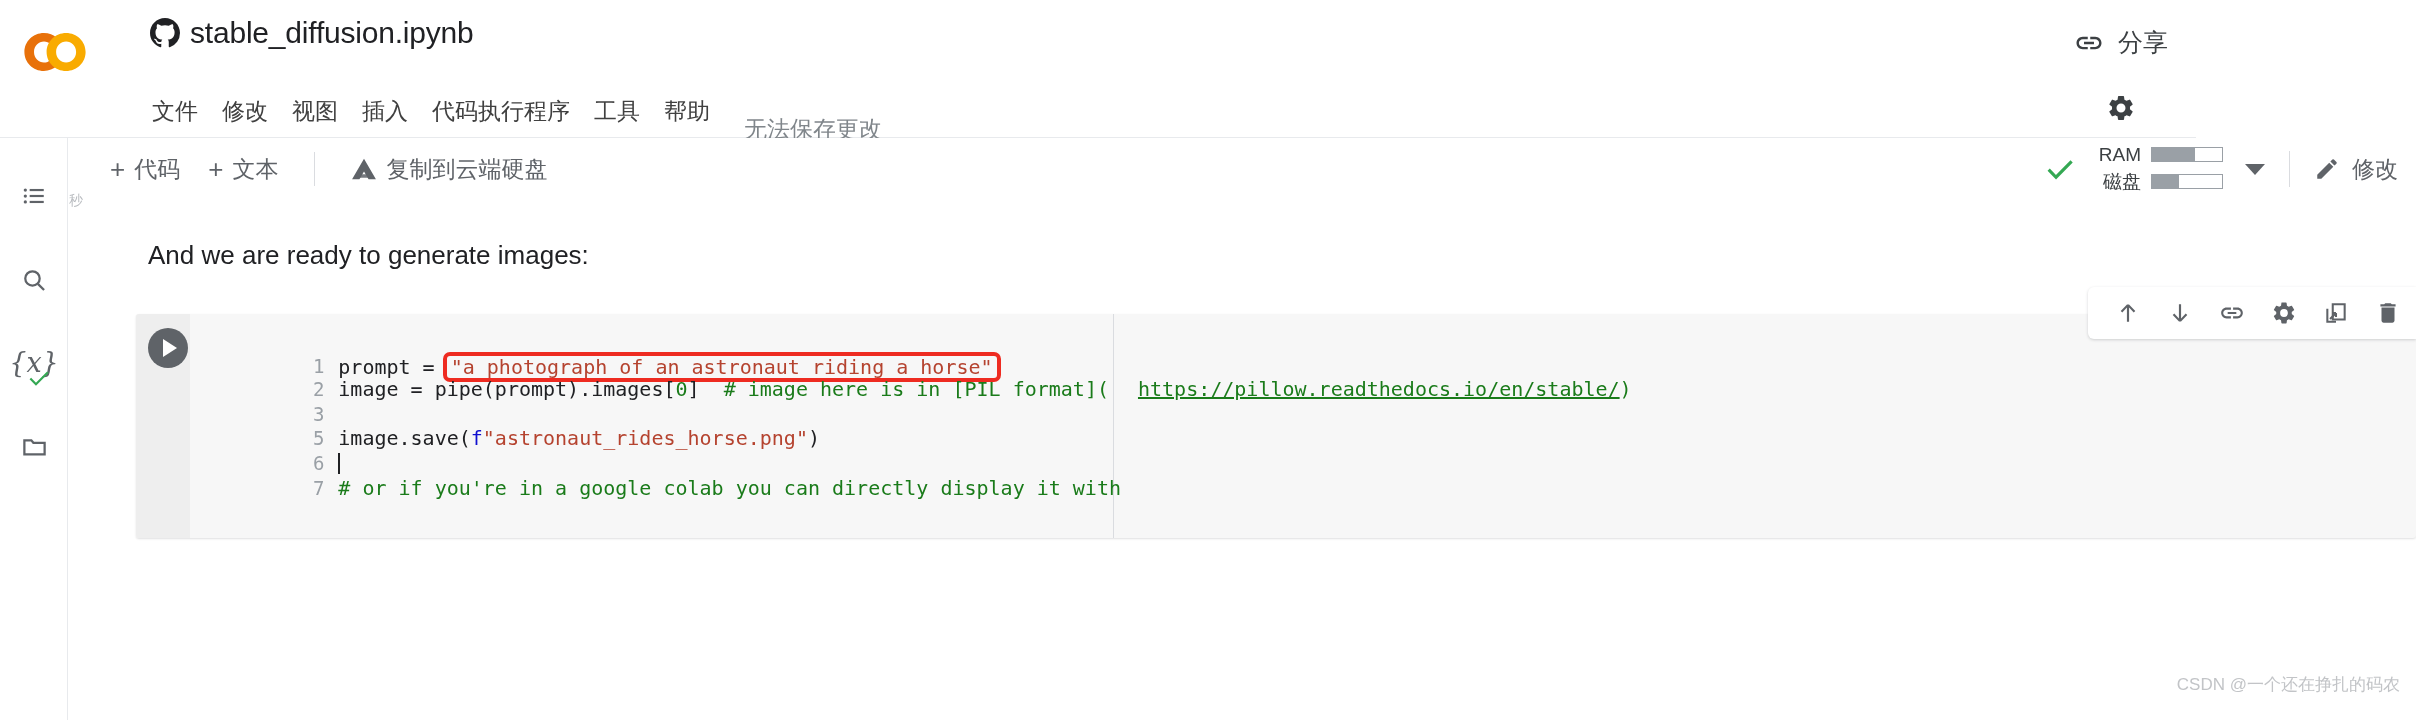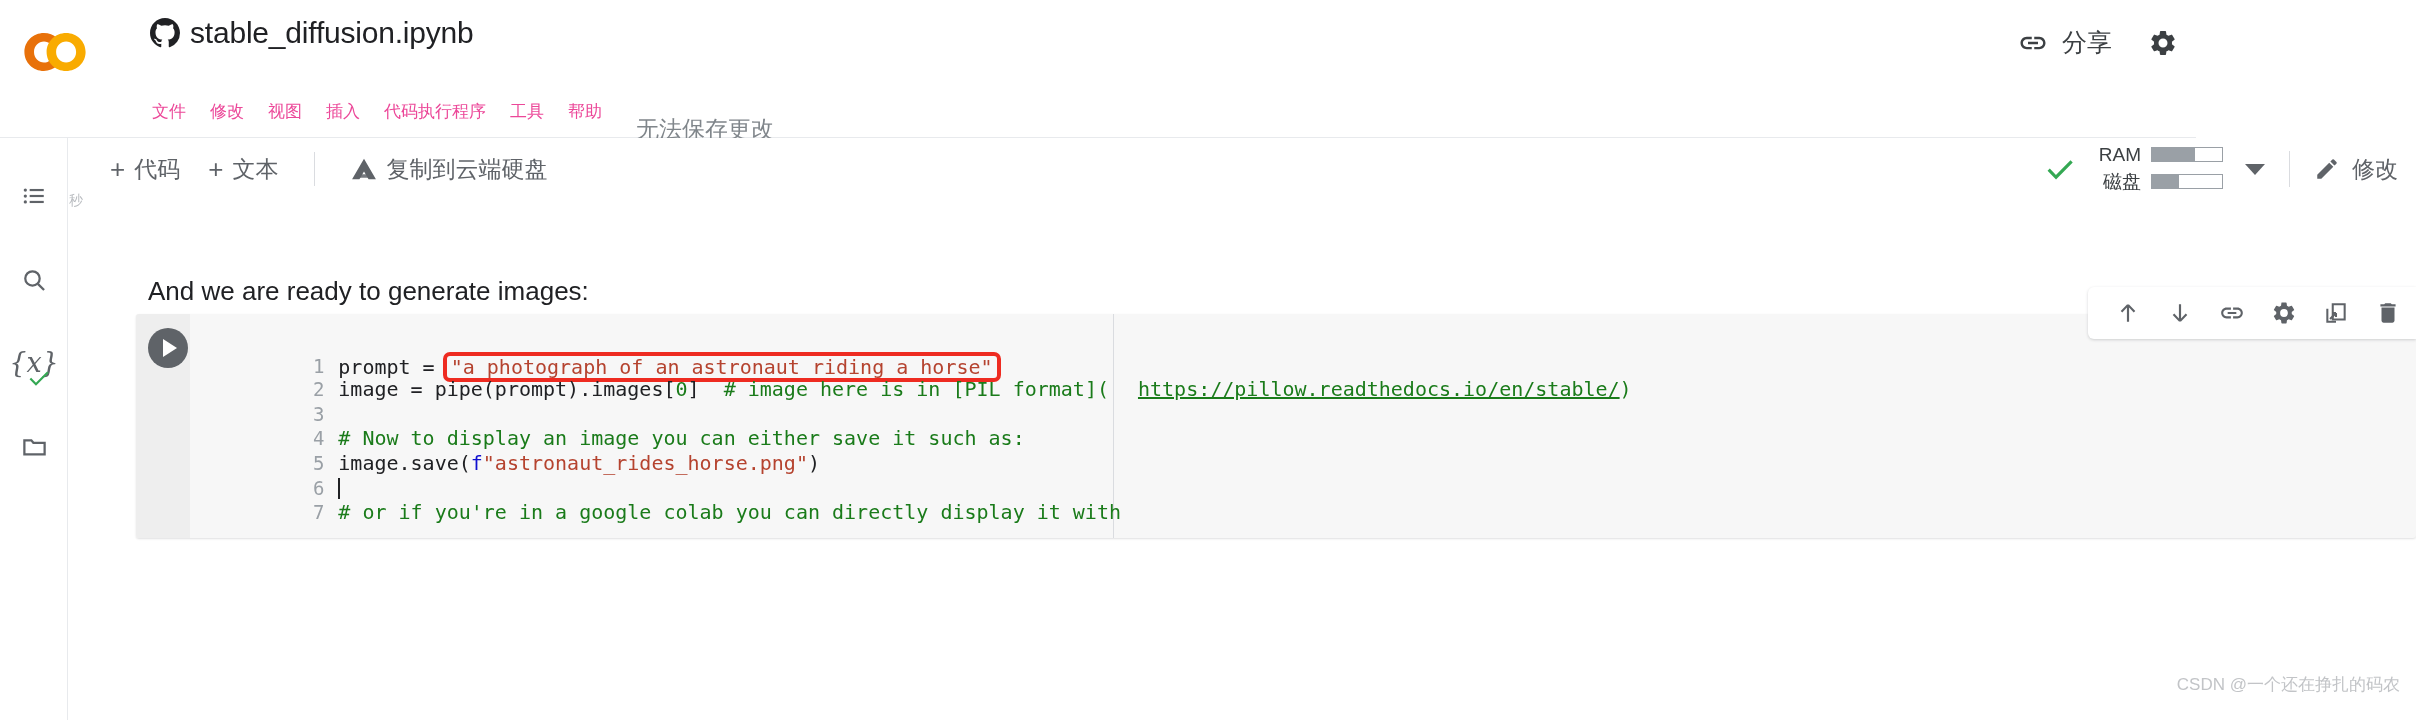--- a/index.html
+++ b/index.html
@@ -51,22 +51,22 @@
 
   .menu-row {
     position: absolute;
     left: 148px;
     top: 78px;
     display: flex;
     align-items: center;
     gap: 0px;
   }
   .menu-item {
-    font-size: 17px;
-    color: #ec4899;
+    font-size: 23px;
+    color: #404040;
     padding: 3px 12px;
     white-space: nowrap;
     border-radius: 4px;
     cursor: pointer;
   }
   .menu-item:first-child { padding-left: 4px; }
   .save-status {
     font-size: 23px;
     color: #80868b;
     text-decoration: underline;
@@ -76,20 +76,21 @@
     margin-top: 36px;
   }
 
   .header-right {
     position: absolute;
     right: 18px;
     top: 18px;
     display: flex;
     align-items: center;
     gap: 26px;
+    flex-direction: column;
   }
   .share-btn {
     display: flex;
     align-items: center;
     gap: 14px;
     padding: 8px 10px;
     border-radius: 22px;
     cursor: pointer;
   }
   .share-label {
@@ -253,21 +254,20 @@
     color: #b9bcc0;
   }
 
   .md-text {
     position: absolute;
     left: 80px;
     top: 40px;
     font-size: 26px;
     color: #202124;
     font-family: "Liberation Sans", sans-serif;
-    margin-top: 36px;
   }
 
   
   .cell {
     position: absolute;
     left: 68px;
     top: 114px;
     width: 2280px;
     height: 224px;
     background: #f7f7f7;
@@ -543,23 +543,20 @@
       </div>
 
       <div class="code-line">
         <span class="ln">2</span><span>image = pipe(prompt).images[</span><span class="tk-num">0</span><span>]  </span><span class="tk-com"># image here is in [PIL format](</span><span class="tk-link">https://pillow.readthedocs.io/en/stable/</span><span class="tk-com">)</span>
       </div>
 
       <div class="code-line">
         <span class="ln">3</span><span></span>
       </div>
 
-      <div class="code-line">
-        <span class="ln">4</span><span class="tk-com"># Now to display an image you can either save it such as:</span>
-      </div>
 
       <div class="code-line">
         <span class="ln">5</span><span>image.save(</span><span class="tk-kw">f</span><span class="tk-str">"astronaut_rides_horse.png"</span><span>)</span>
       </div>
 
       <div class="code-line">
         <span class="ln">6</span><span class="caret-bar"></span>
       </div>
 
       <div class="code-line">

